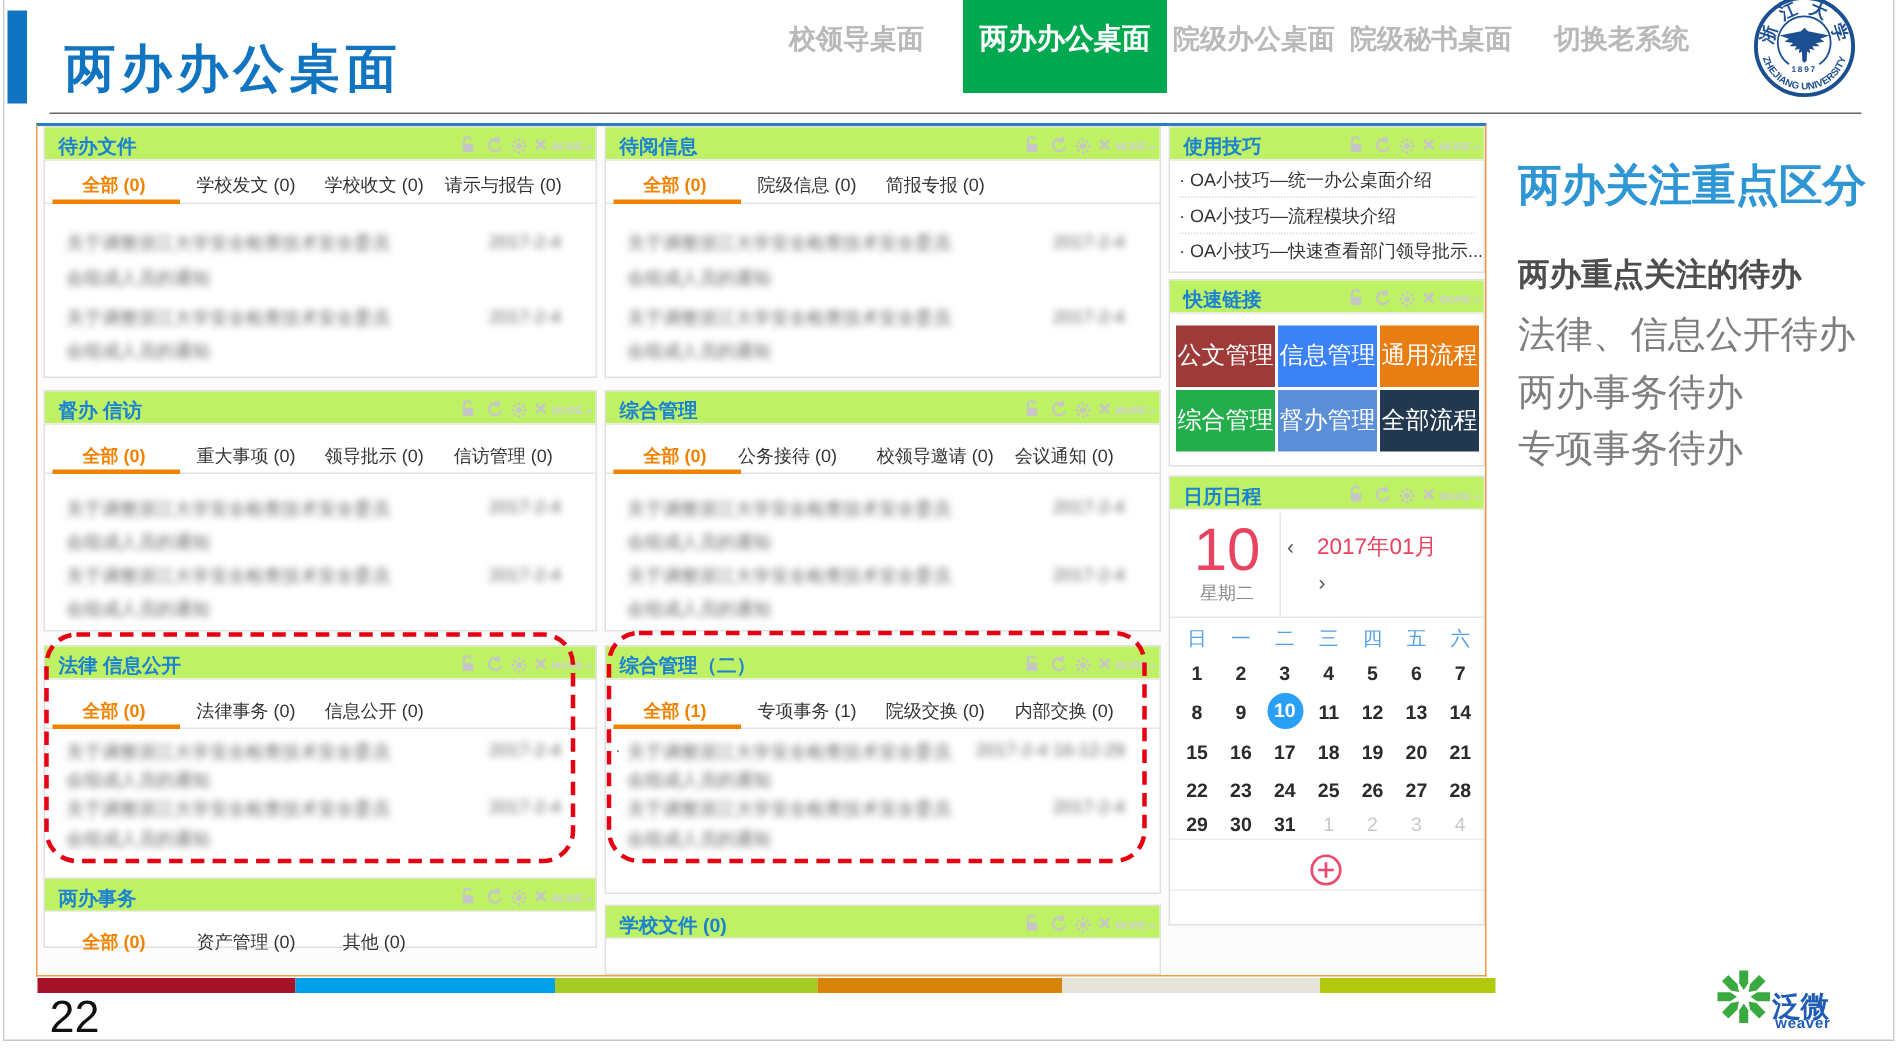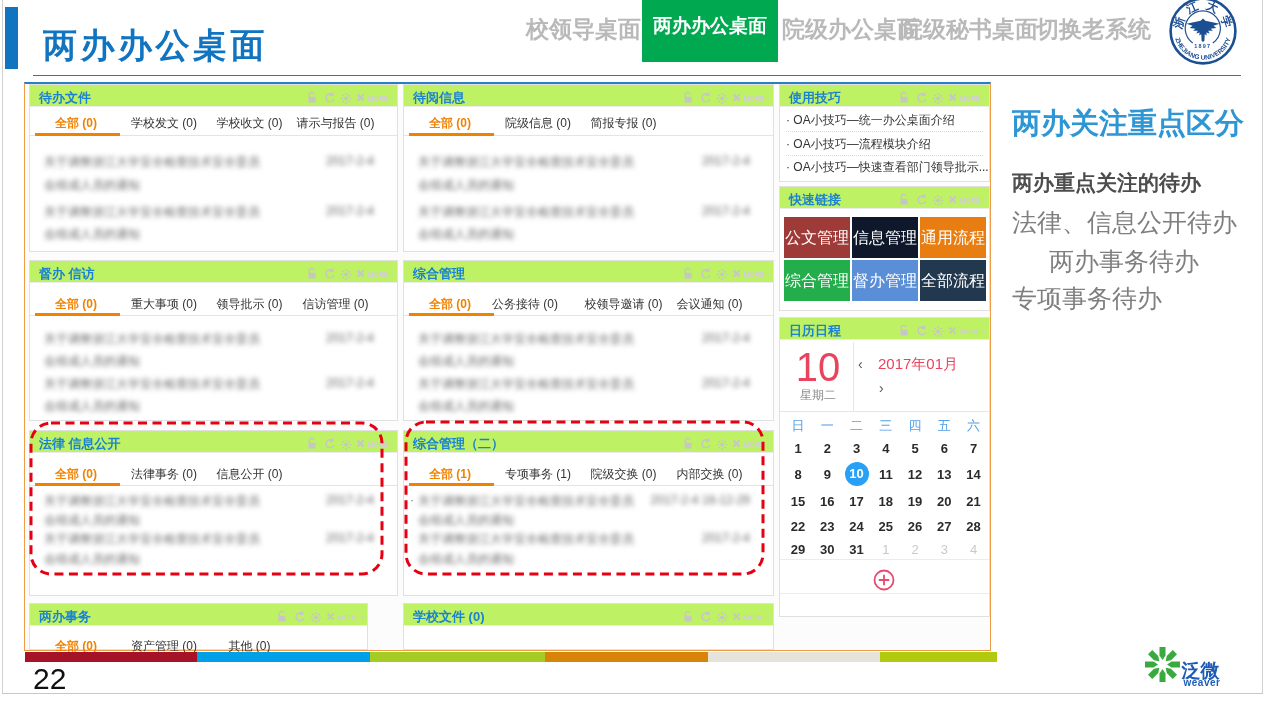--- a/index.html
+++ b/index.html
@@ -5,21 +5,21 @@
 * { margin:0; padding:0; box-sizing:border-box; }
 html,body { width:1265px; height:704px; background:#fff; font-family:"Liberation Sans", sans-serif; overflow:hidden; }
 #page { position:relative; width:1265px; height:704px; background:#fff; }
 .abs { position:absolute; }
 #frameL { left:2px; top:0; width:1px; height:693px; background:#d0d0d0; }
 #frameR { left:1262px; top:0; width:1px; height:693px; background:#d0d0d0; }
 #frameB { left:2px; top:693px; width:1261px; height:1px; background:#c8c8c8; }
 #bluebar { left:5px; top:7px; width:13px; height:62px; background:#1074c0; }
 #title { left:43px; top:22.5px; font-size:34px; font-weight:bold; color:#1074c0; letter-spacing:3.5px; }
 #hline { left:33px; top:75px; width:1208px; height:1px; background:#666; }
-.toptab { top:13.5px; font-size:23px; font-weight:bold; color:#b9b9b9; }
+.toptab { top:13.5px; font-size:18px; font-weight:bold; color:#b9b9b9; }
 #greentab { left:642px; top:0; width:136px; height:62px; background:#00a94f; }
 #greentab span { position:absolute; left:0; right:0; top:13px; text-align:center; color:#fff; font-size:19px; font-weight:bold; }
 #shot { left:24px; top:82px; width:967px; height:569px; background:#fcfcfc; border:1px solid #ee9d46; border-top:2px solid #2b7fc0; }
 .panel { position:absolute; background:#fff; border:1px solid #e0e0e0; }
 .phead { position:absolute; left:0; top:0; right:0; height:22px; background:#bef264; border-bottom:1px solid #ececec; }
 .ptitle { position:absolute; left:9px; top:3.5px; font-size:13px; font-weight:bold; color:#1b82d2; white-space:nowrap; }
 .picons { position:absolute; right:2px; top:5px; width:88px; height:13px; }
 .tabrow { position:absolute; left:0; right:0; height:26px; }
 .tab { position:absolute; top:6px; font-size:12px; color:#333; white-space:nowrap; transform:translateX(-50%); }
 .tab.act { color:#f08200; font-weight:bold; }
@@ -245,21 +245,21 @@
   <div class="uline" style="top:52px;"></div>
 <div class="blur" style="left:14px;top:62px;">关于调整浙江大学安全检查技术安全委员</div>
 <div style="position:absolute;left:6px;top:62px;font-size:12px;color:#777;">·</div>
 <div class="bdate" style="right:23px;top:62px;">2017-2-4 16-12-29</div>
 <div class="blur" style="left:14px;top:81px;">会组成人员的通知</div>
 <div class="blur" style="left:14px;top:100px;">关于调整浙江大学安全检查技术安全委员</div>
 <div class="bdate" style="right:23px;top:100px;">2017-2-4</div>
 <div class="blur" style="left:14px;top:120px;">会组成人员的通知</div>
 </div>
 
-<div class="panel" style="left:29px;top:603px;width:339px;height:47px;">
+<div class="panel" style="left:29px;top:585px;width:369px;height:47px;">
   <div class="phead">
         <span class="ptitle">两办事务</span>
         <span class="picons"><svg width="88" height="13" viewBox="0 0 88 13">
 <path d="M2.2 6 v-2 a2.6 2.6 0 0 1 5 -1" fill="none" stroke="#c6c6c6" stroke-width="1.4"></path>
 <rect x="1.5" y="5.8" width="7" height="5.6" rx="0.5" fill="#c6c6c6"></rect>
 <path d="M25.5 3.6 a4 4 0 1 0 1.3 4.4 M25.5 1.2 v3 h-3" fill="none" stroke="#c6c6c6" stroke-width="1.5"></path>
 <g stroke="#c6c6c6" stroke-width="1.6">
 <circle cx="39" cy="7.5" r="2" fill="#c6c6c6" stroke="none"></circle>
 <path d="M39 2.2 v1.8 M39 11 v1.8 M34 7.5 h1.8 M42.2 7.5 h1.8 M35.4 4 l1.3 1.2 M41.3 9.8 l1.3 1.2 M42.6 4 l-1.3 1.2 M36.7 9.8 l-1.3 1.2"></path>
 </g>
@@ -320,21 +320,21 @@
 <path d="M25.5 3.6 a4 4 0 1 0 1.3 4.4 M25.5 1.2 v3 h-3" fill="none" stroke="#c6c6c6" stroke-width="1.5"></path>
 <g stroke="#c6c6c6" stroke-width="1.6">
 <circle cx="39" cy="7.5" r="2" fill="#c6c6c6" stroke="none"></circle>
 <path d="M39 2.2 v1.8 M39 11 v1.8 M34 7.5 h1.8 M42.2 7.5 h1.8 M35.4 4 l1.3 1.2 M41.3 9.8 l1.3 1.2 M42.6 4 l-1.3 1.2 M36.7 9.8 l-1.3 1.2"></path>
 </g>
 <path d="M50.5 3.5 l6 6 M56.5 3.5 l-6 6" stroke="#c6c6c6" stroke-width="1.8"></path>
 <text x="60.5" y="10.2" font-family="Liberation Sans, sans-serif" font-size="7" font-weight="bold" fill="#cfcfcf">MORE&nbsp;»</text>
 </svg></span>
       </div>
 <div class="ql" style="left:4px;top:29.5px;background:#9e3b38;">公文管理</div>
-<div class="ql" style="left:72px;top:29.5px;background:#0f172a;">信息管理</div>
+<div class="ql" style="left:72px;top:29.5px;background:#3b82f6;">信息管理</div>
 <div class="ql" style="left:140px;top:29.5px;background:#e87d12;">通用流程</div>
 <div class="ql" style="left:4px;top:72.5px;background:#23ad4b;">综合管理</div>
 <div class="ql" style="left:72px;top:72.5px;background:#5a8fd8;">督办管理</div>
 <div class="ql" style="left:140px;top:72.5px;background:#22384f;">全部流程</div>
 </div>
 
 <div class="panel" style="left:779px;top:317px;width:211px;height:300px;">
   <div class="phead">
         <span class="ptitle">日历日程</span>
         <span class="picons"><svg width="88" height="13" viewBox="0 0 88 13">
@@ -408,21 +408,21 @@
 <div style="position:absolute;left:0;top:275px;right:0;height:1px;background:#ececec;"></div>
 </div>
 
   <svg class="abs" style="left:0;top:0;" width="1265" height="704" viewBox="0 0 1265 704" pointer-events="none">
 <rect x="31" y="423" width="351" height="151" rx="20" ry="20" fill="none" stroke="#e60012" stroke-width="3" stroke-dasharray="9 5.5"></rect>
 <rect x="406" y="422" width="357" height="152" rx="20" ry="20" fill="none" stroke="#e60012" stroke-width="3" stroke-dasharray="9 5.5"></rect>
 </svg>
   <div class="abs" id="sb1">两办关注重点区分</div>
   <div class="abs" id="sb2">两办重点关注的待办</div>
   <div class="abs sbg" style="top:206px;">法律、信息公开待办</div>
-  <div class="abs sbg" style="top:245px;margin-left:37px;">两办事务待办</div>
+  <div class="abs sbg" style="top:245px;">两办事务待办</div>
   <div class="abs sbg" style="top:282px;">专项事务待办</div>
   <div class="seg" style="left:25px;width:172px;background:#a61328;"></div>
   <div class="seg" style="left:197px;width:173px;background:#00a0e8;"></div>
   <div class="seg" style="left:370px;width:175px;background:#a5cb25;"></div>
   <div class="seg" style="left:545px;width:163px;background:#d88408;"></div>
   <div class="seg" style="left:708px;width:172px;background:#e5e3da;"></div>
   <div class="seg" style="left:880px;width:117px;background:#b1c90e;"></div>
   <div class="abs" id="pnum">22</div>
   <svg class="abs" style="left:1144px;top:646px;" width="92" height="44" viewBox="0 0 92 44">
 <g fill="#3aa93f" transform="translate(18.5,18.5)">

